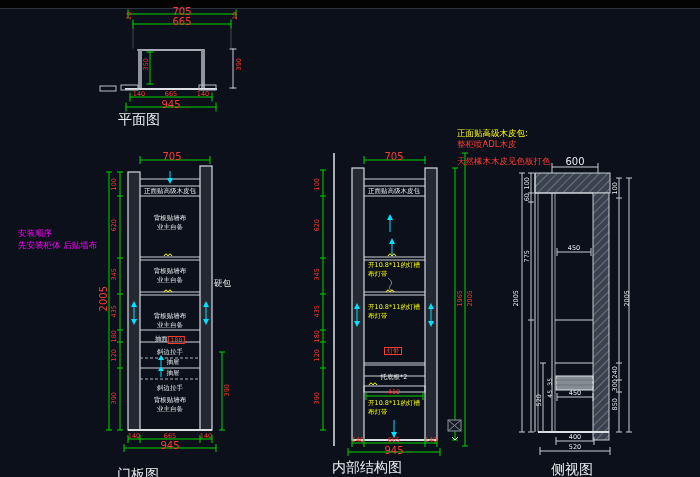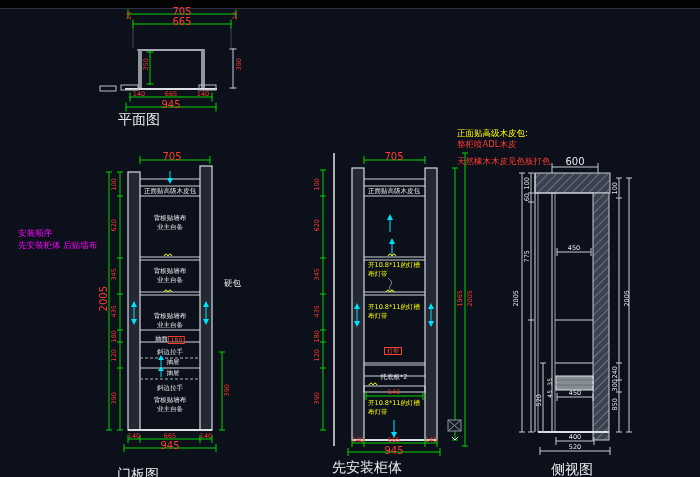--- a/index.html
+++ b/index.html
@@ -313,48 +313,48 @@
   <span class="lbl wht f6 ctr" style="left:170px;top:322px">业主自备</span>
   <span class="lbl wht f6 ctr" style="left:170px;top:397px">背板贴墙布</span>
   <span class="lbl wht f6 ctr" style="left:170px;top:406px">业主自备</span>
   <span class="lbl ctr" style="left:170px;top:331px">
     <span class="inlineb wht f6">抽面</span><span class="inlineb redbox">180</span>
   </span>
   <span class="lbl wht f6 ctr" style="left:170px;top:349px">斜边拉手</span>
   <span class="lbl wht f6 ctr" style="left:173px;top:359px">抽屉</span>
   <span class="lbl wht f6 ctr" style="left:173px;top:370px">抽屉</span>
   <span class="lbl wht f6 ctr" style="left:170px;top:385px">斜边拉手</span>
-  <span class="lbl wht f8" style="left:224px;top:279px">硬包</span>
+  <span class="lbl wht f8" style="left:214px;top:279px">硬包</span>
   <span class="lbl wht f10" style="left:117px;top:467px">门板图</span>
 
   <span class="lbl red f7 ctr" style="left:394px;top:152px">705</span>
   <span class="lbl red f6 rot" style="left:314px;top:178px">100</span>
   <span class="lbl red f6 rot" style="left:314px;top:219px">620</span>
   <span class="lbl red f6 rot" style="left:314px;top:268px">345</span>
   <span class="lbl red f6 rot" style="left:314px;top:305px">435</span>
   <span class="lbl red f6 rot" style="left:314px;top:330px">180</span>
   <span class="lbl red f6 rot" style="left:314px;top:349px">120</span>
   <span class="lbl red f6 rot" style="left:314px;top:392px">390</span>
   <span class="lbl red f6 rot" style="left:457px;top:290px">1965</span>
   <span class="lbl red f6 rot" style="left:467px;top:290px">2005</span>
   <span class="lbl red f6 ctr" style="left:358px;top:437px">140</span>
   <span class="lbl red f6 ctr" style="left:394px;top:437px">665</span>
   <span class="lbl red f6 ctr" style="left:431px;top:437px">140</span>
   <span class="lbl red f7 ctr" style="left:394px;top:446px">945</span>
-  <span class="lbl red f6 ctr" style="left:394px;top:389px">543</span>
+  <span class="lbl red f6 ctr" style="left:394px;top:389px">410</span>
   <span class="lbl wht f6 ctr" style="left:394px;top:188px">正面贴高级木皮包</span>
   <span class="lbl yel f6" style="left:368px;top:262px">开10.8*11的灯槽</span>
   <span class="lbl yel f6" style="left:368px;top:271px">布灯带</span>
   <span class="lbl yel f6" style="left:368px;top:304px">开10.8*11的灯槽</span>
   <span class="lbl yel f6" style="left:368px;top:313px">布灯带</span>
   <span class="lbl yel f6" style="left:368px;top:400px">开10.8*11的灯槽</span>
   <span class="lbl yel f6" style="left:368px;top:409px">布灯带</span>
   <span class="lbl redbox ctr" style="left:393px;top:347px">灯带</span>
   <span class="lbl wht f6 ctr" style="left:394px;top:374px">托底板*2</span>
-  <span class="lbl wht f10" style="left:332px;top:460px">先安装柜体</span>
+  <span class="lbl wht f10" style="left:332px;top:460px">内部结构图</span>
 
   <span class="lbl wht f7 ctr" style="left:575px;top:157px">600</span>
   <span class="lbl wht f6 rot" style="left:513px;top:290px">2005</span>
   <span class="lbl wht f6 rot" style="left:524px;top:177px">100</span>
   <span class="lbl wht f6 rot" style="left:524px;top:193px">60</span>
   <span class="lbl wht f6 rot" style="left:524px;top:250px">775</span>
   <span class="lbl wht f6 rot" style="left:536px;top:394px">520</span>
   <span class="lbl wht f5 rot" style="left:547px;top:378px">35</span>
   <span class="lbl wht f5 rot" style="left:547px;top:390px">45</span>
   <span class="lbl wht f6 ctr" style="left:574px;top:245px">450</span>

